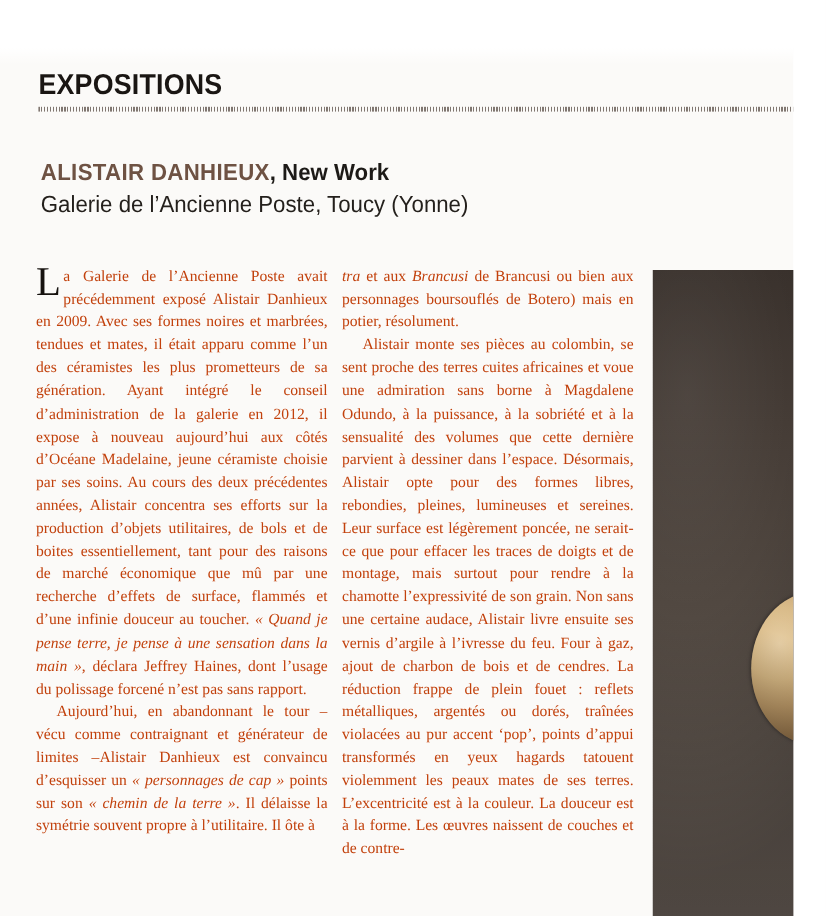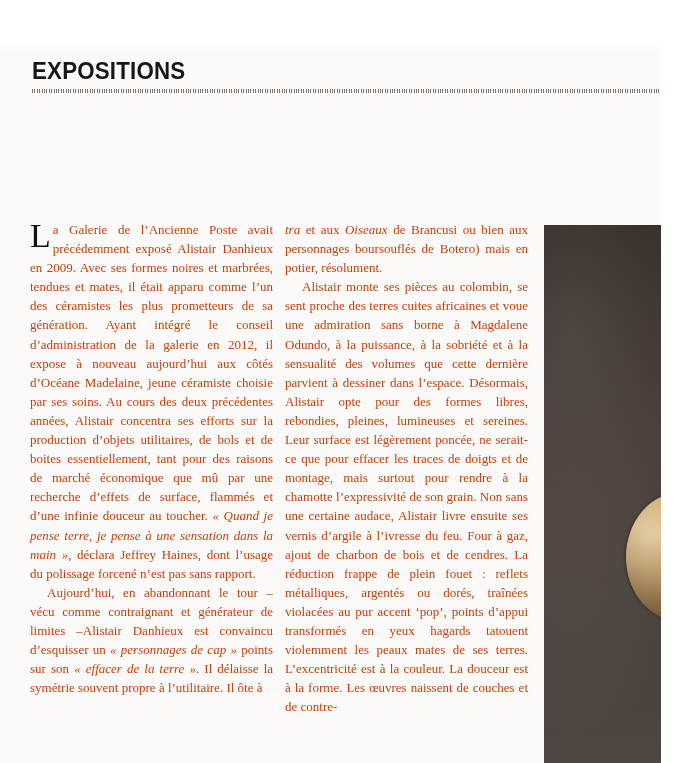--- a/index.html
+++ b/index.html
@@ -200,31 +200,37 @@
 </head>
 <body>
 
 <div class="page">
 
   <div class="masthead">
     <h1 class="section-title">EXPOSITIONS</h1>
     <div class="rule"></div>
   </div>
 
+  <div class="headings">
+    <p class="artist-line">
+      <span class="artist-name">ALISTAIR DANHIEUX</span><span class="artist-show">, New Work</span>
+    </p>
+    <p class="venue-line">Galerie de l’Ancienne Poste, Toucy (Yonne)</p>
+  </div>
 
   <div class="columns">
 
     <div class="col col-left">
       <p class="dropcap noindent"><span>La Galerie de l’Ancienne Poste avait précédemment exposé Alistair Danhieux en 2009. Avec ses formes noires et marbrées, tendues et mates, il était apparu comme l’un des céramistes les plus prometteurs de sa génération. Ayant intégré le conseil d’administration de la galerie en 2012, il expose à nouveau aujourd’hui aux côtés d’Océane Madelaine, jeune céramiste choisie par ses soins. Au cours des deux précédentes années, Alistair concentra ses efforts sur la production d’objets utilitaires, de bols et de boites essentiellement, tant pour des raisons de marché économique que mû par une recherche d’effets de surface, flammés et d’une infinie douceur au toucher. </span><em>« Quand je pense terre, je pense à une sensation dans la main »</em><span>, déclara Jeffrey Haines, dont l’usage du polissage forcené n’est pas sans rapport.</span></p>
 
-      <p><span>Aujourd’hui, en abandonnant le tour – vécu comme contraignant et générateur de limites –Alistair Danhieux est convaincu d’esquisser un </span><em>« personnages de cap »</em><span> points sur son </span><em>« effacer de la terre »</em><span>. Il délaisse la symétrie souvent propre à l’utilitaire. Il ôte à</span></p>
+      <p><span>Aujourd’hui, en abandonnant le tour – vécu comme contraignant et générateur de limites –Alistair Danhieux est convaincu d’esquisser un </span><em>« personnages de cap »</em><span> points sur son </span><em>« chemin de la terre »</em><span>. Il délaisse la symétrie souvent propre à l’utilitaire. Il ôte à</span></p>
     </div>
 
     <div class="col col-right">
-      <p class="noindent"><em>tra</em> et aux <em>Oiseaux</em> de Brancusi ou bien aux personnages boursouflés de Botero) mais en potier, résolument.</p>
+      <p class="noindent"><em>tra</em> et aux <em>Brancusi</em> de Brancusi ou bien aux personnages boursouflés de Botero) mais en potier, résolument.</p>
 
       <p>Alistair monte ses pièces au colombin, se sent proche des terres cuites africaines et voue une admiration sans borne à Magdalene Odundo, à la puissance, à la sobriété et à la sensualité des volumes que cette dernière parvient à dessiner dans l’espace. Désormais, Alistair opte pour des formes libres, rebondies, pleines, lumineuses et sereines. Leur surface est légèrement poncée, ne serait-ce que pour effacer les traces de doigts et de montage, mais surtout pour rendre à la chamotte l’expressivité de son grain. Non sans une certaine audace, Alistair livre ensuite ses vernis d’argile à l’ivresse du feu. Four à gaz, ajout de charbon de bois et de cendres. La réduction frappe de plein fouet : reflets métalliques, argentés ou dorés, traînées violacées au pur accent ‘pop’, points d’appui transformés en yeux hagards tatouent violemment les peaux mates de ses terres. L’excentricité est à la couleur. La douceur est à la forme. Les œuvres naissent de couches et de contre-</p>
     </div>
 
   </div>
 
   <div class="photo">
     <div class="grain"></div>
     <div class="vignette"></div>
     <div class="vessel"></div>

